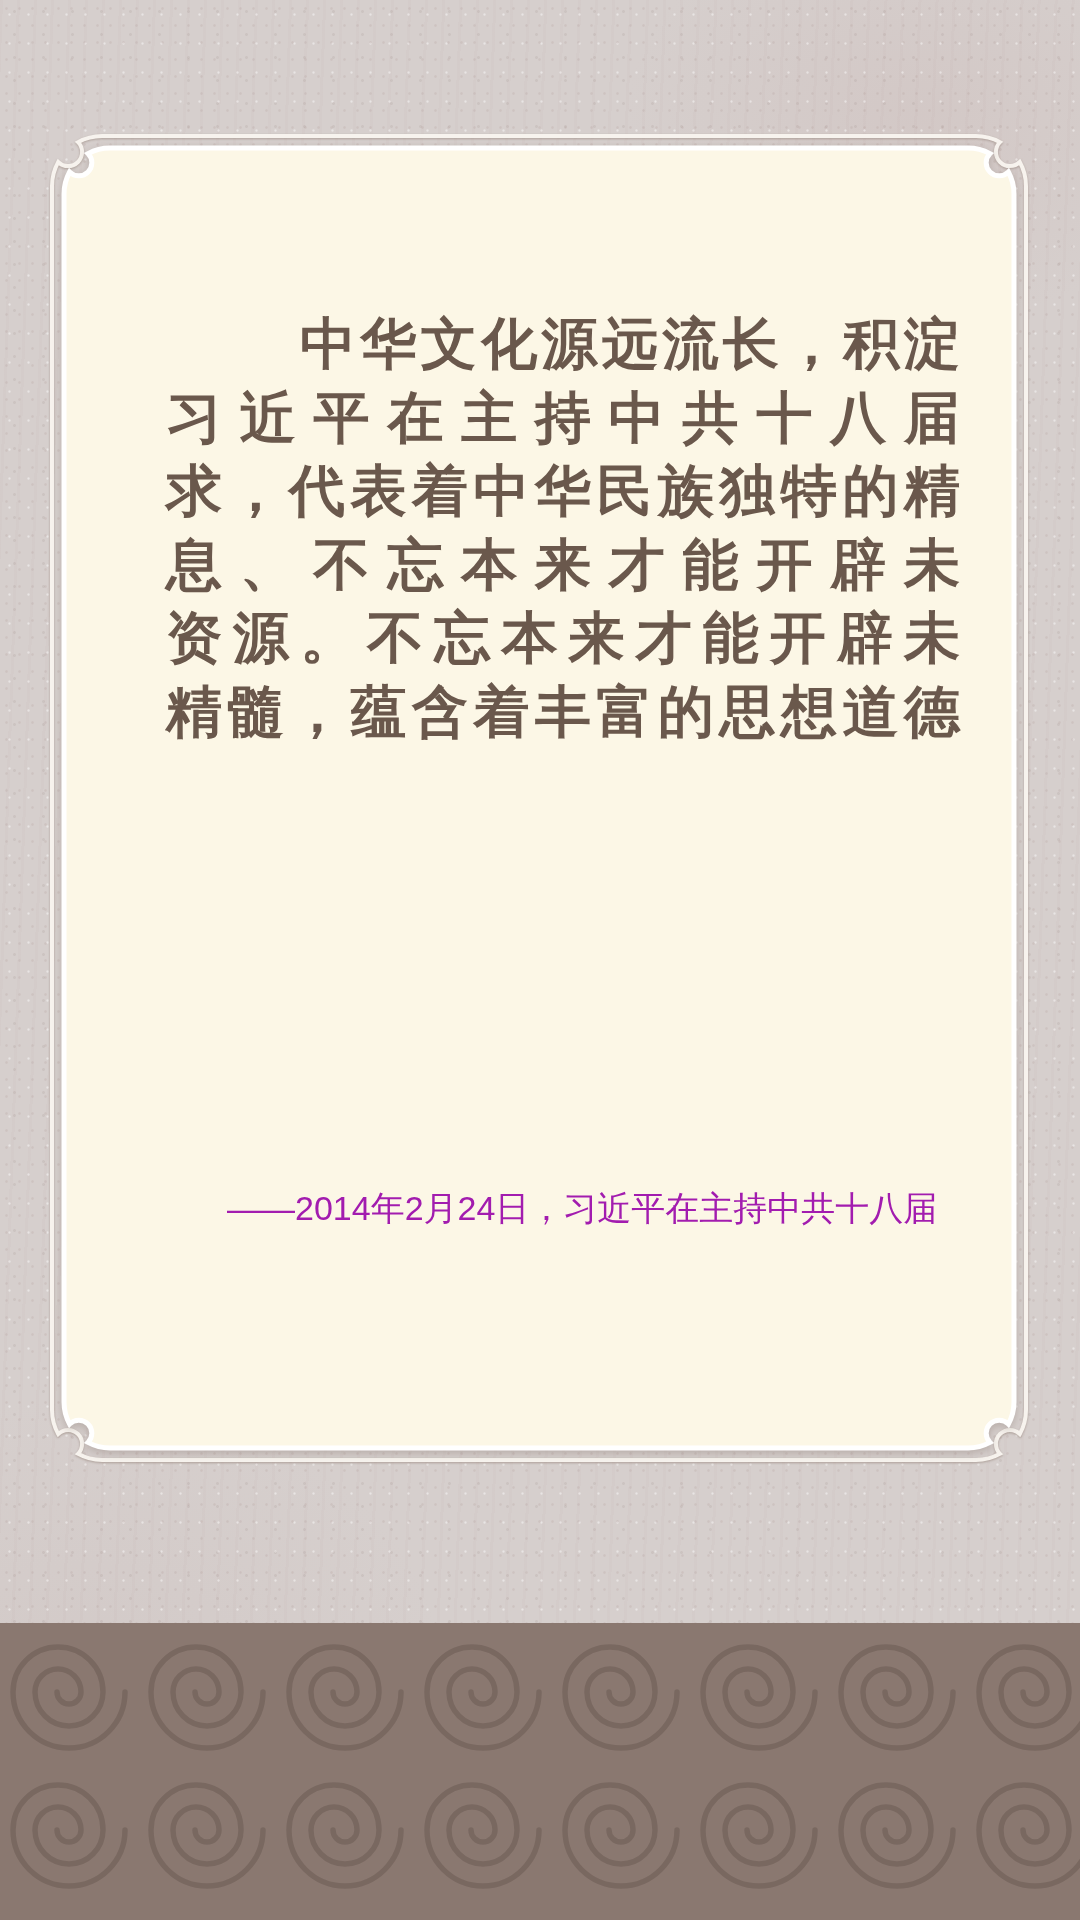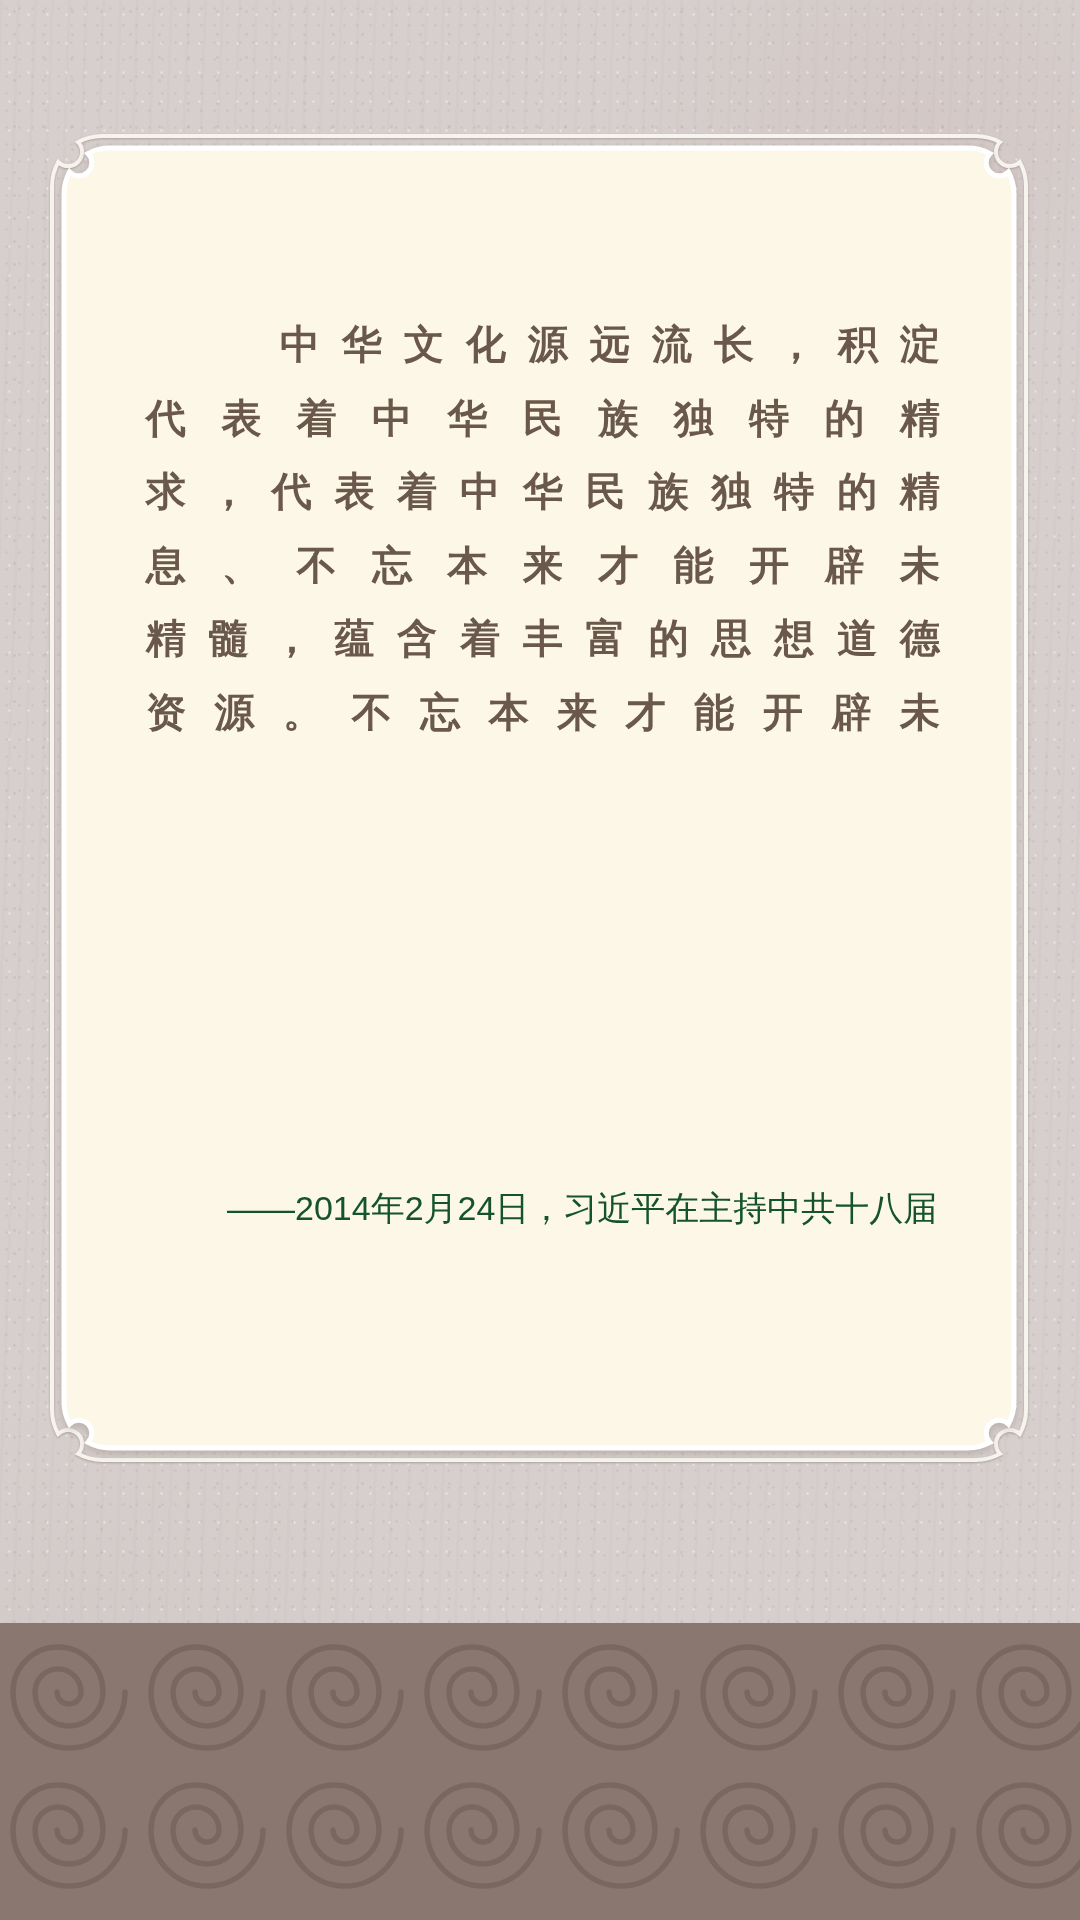--- a/index.html
+++ b/index.html
@@ -23,30 +23,30 @@
   }
 
   
   svg.frame{position:absolute;left:0;top:0;}
   #outline-path{fill:none;stroke:#f7f3ee;stroke-width:4;
                 filter:drop-shadow(0 1px 1px rgba(140,122,112,.55));}
   #card-path{fill:#fcf7e6;stroke:#ffffff;stroke-width:5;
              filter:drop-shadow(0 3px 4px rgba(130,112,104,.35));}
 
   
-  .quote{position:absolute;left:146px;top:308px;width:794px;
+  .quote{position:absolute;left:166px;top:308px;width:794px;
          color:#6a584c;font-family:"Liberation Serif","DejaVu Serif",serif;
-         font-size:40px;font-weight:700;}
+         font-size:56px;font-weight:700;}
   .qline{height:73.6px;line-height:73.6px;white-space:nowrap;
          text-align:justify;text-align-last:justify;}
   .qline.indent{padding-left:134px;}
 
   
   .attr{position:absolute;left:157px;top:1186px;width:800px;
-        color:#14532d;font-size:34px;line-height:44px;font-weight:500;}
+        color:#a21caf;font-size:34px;line-height:44px;font-weight:500;}
   .attr-line.attr-indent{padding-left:70px;}
 
   
   .footer{position:absolute;left:0;top:1623px;width:1080px;height:297px;
           background:#8a7870;overflow:hidden;}
   .footer svg.swirls{position:absolute;left:0;top:0;}
 </style>
 </head>
 <body>
 
@@ -54,25 +54,25 @@
 
   <div class="bg-texture"></div>
 
   <svg class="frame" width="1080" height="1920" viewBox="0 0 1080 1920" aria-hidden="true">
     <path id="outline-path" d="M52.0,186.0 A50,50 0 0 1 58.2,162.0 A14,14 0 0 0 78.0,142.2 A50,50 0 0 1 102.0,136.0 L976.0,136.0 A50,50 0 0 1 1000.0,142.2 A14,14 0 0 0 1019.8,162.0 A50,50 0 0 1 1026.0,186.0 L1026.0,1410.0 A50,50 0 0 1 1019.8,1434.0 A14,14 0 0 0 1000.0,1453.8 A50,50 0 0 1 976.0,1460.0 L102.0,1460.0 A50,50 0 0 1 78.0,1453.8 A14,14 0 0 0 58.2,1434.0 A50,50 0 0 1 52.0,1410.0 Z"></path>
     <path id="card-path" d="M64.0,194.0 A46,46 0 0 1 69.6,172.0 A13,13 0 0 0 88.0,153.6 A46,46 0 0 1 110.0,148.0 L968.0,148.0 A46,46 0 0 1 990.0,153.6 A13,13 0 0 0 1008.4,172.0 A46,46 0 0 1 1014.0,194.0 L1014.0,1402.0 A46,46 0 0 1 1008.4,1424.0 A13,13 0 0 0 990.0,1442.4 A46,46 0 0 1 968.0,1448.0 L110.0,1448.0 A46,46 0 0 1 88.0,1442.4 A13,13 0 0 0 69.6,1424.0 A46,46 0 0 1 64.0,1402.0 Z"></path>
   </svg>
 
   <div class="quote">
     <div class="qline indent">中华文化源远流长，积淀</div>
-    <div class="qline">代表着中华民族独特的精</div>
+    <div class="qline">习近平在主持中共十八届</div>
     <div class="qline">求，代表着中华民族独特的精</div>
     <div class="qline">息、不忘本来才能开辟未</div>
+    <div class="qline">资源。不忘本来才能开辟未</div>
     <div class="qline">精髓，蕴含着丰富的思想道德</div>
-    <div class="qline">资源。不忘本来才能开辟未</div>
   </div>
 
   <div class="attr">
     <div class="attr-line attr-indent">——2014年2月24日，习近平在主持中共十八届</div>
   </div>
 
   <div class="footer">
     <svg class="swirls" width="1080" height="297" viewBox="0 0 1080 297" aria-hidden="true">
       <defs>
         <pattern id="swirl" width="138" height="138" patternUnits="userSpaceOnUse">

